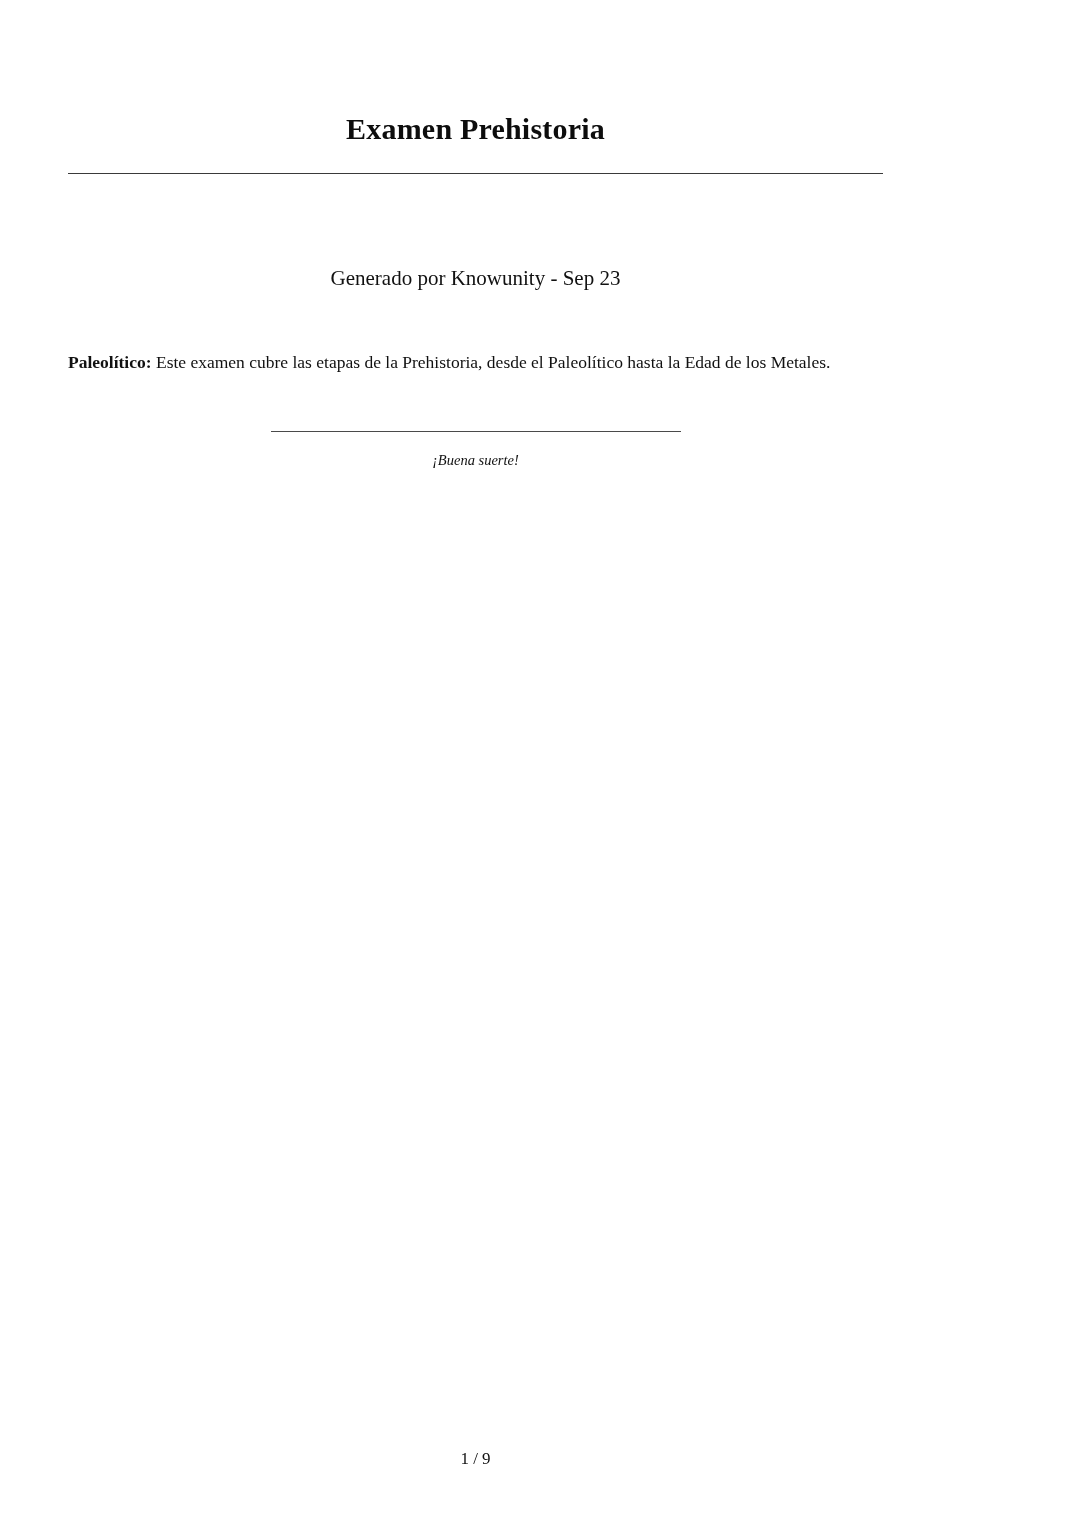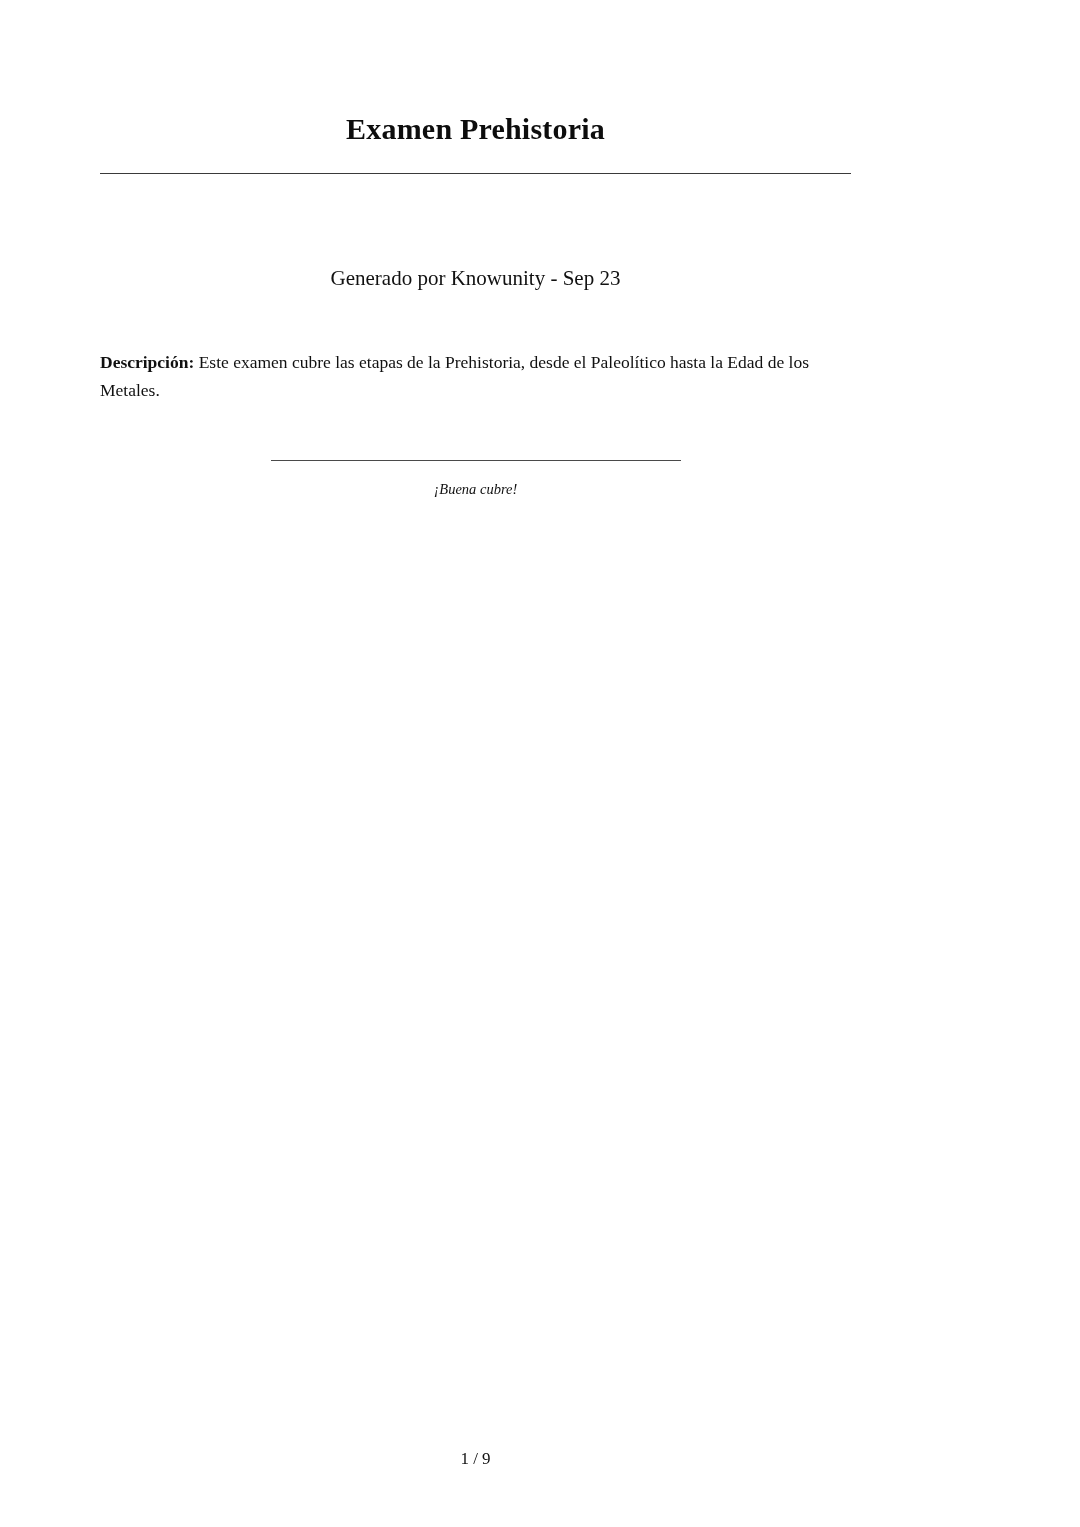--- a/index.html
+++ b/index.html
@@ -12,21 +12,21 @@
     height: 1527px;
     font-family: "Liberation Serif", "DejaVu Serif", serif;
     color: #111111;
     position: relative;
     overflow: hidden;
   }
   .page {
     box-sizing: border-box;
     width: 951px;
     height: 1527px;
-    padding: 0 100px;
+    padding: 0 68px;
     position: relative;
   }
   .doc-title {
     text-align: center;
     font-size: 30px;
     font-weight: bold;
     letter-spacing: 0.2px;
     margin: 0;
     padding-top: 112px;
     color: #0d0d0d;
@@ -86,24 +86,24 @@
 
 <div class="page">
 
   <h1 class="doc-title">Examen Prehistoria</h1>
 
   <hr class="title-rule">
 
   <div class="generated-by">Generado por Knowunity - Sep 23</div>
 
   <p class="description">
-    <span class="label">Descripción:</span><span> Este examen cubre las etapas de la Prehistoria, desde el Paleolítico hasta la Edad de los Metales.</span>
+    <span class="label">Paleolítico:</span><span> Este examen cubre las etapas de la Prehistoria, desde el Paleolítico hasta la Edad de los Metales.</span>
   </p>
 
   <div class="short-rule-wrap">
     <hr class="short-rule">
   </div>
 
-  <div class="good-luck">¡Buena cubre!</div>
+  <div class="good-luck">¡Buena suerte!</div>
 
   <div class="page-number">1 / 9</div>
 
 </div>
 
 </body></html>

